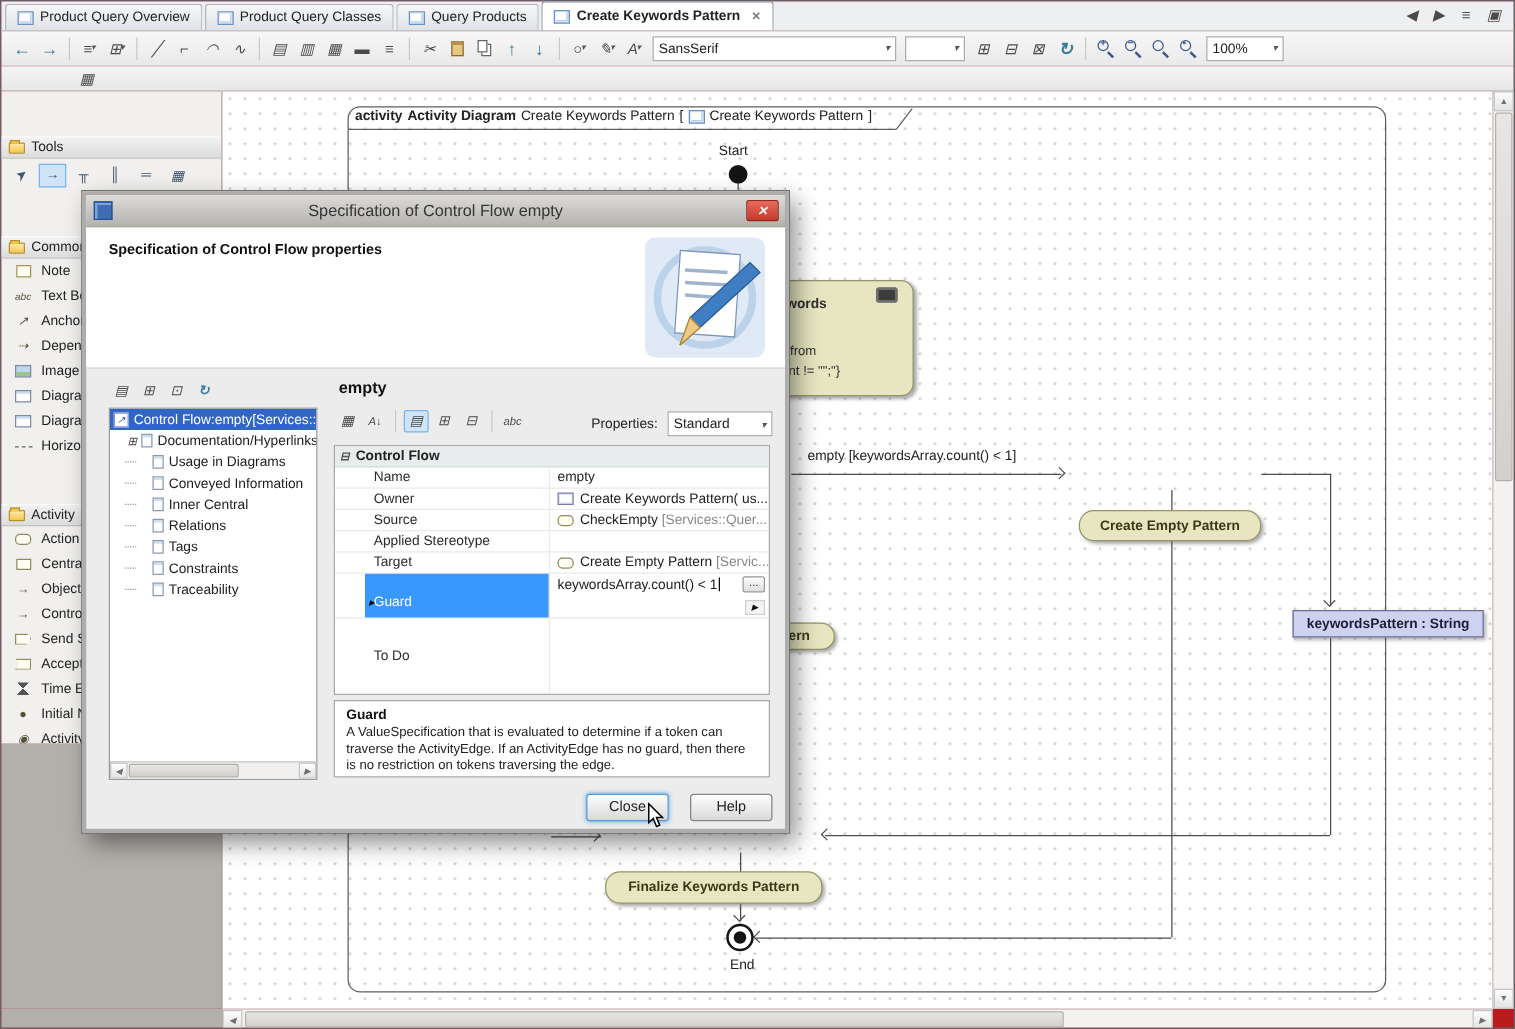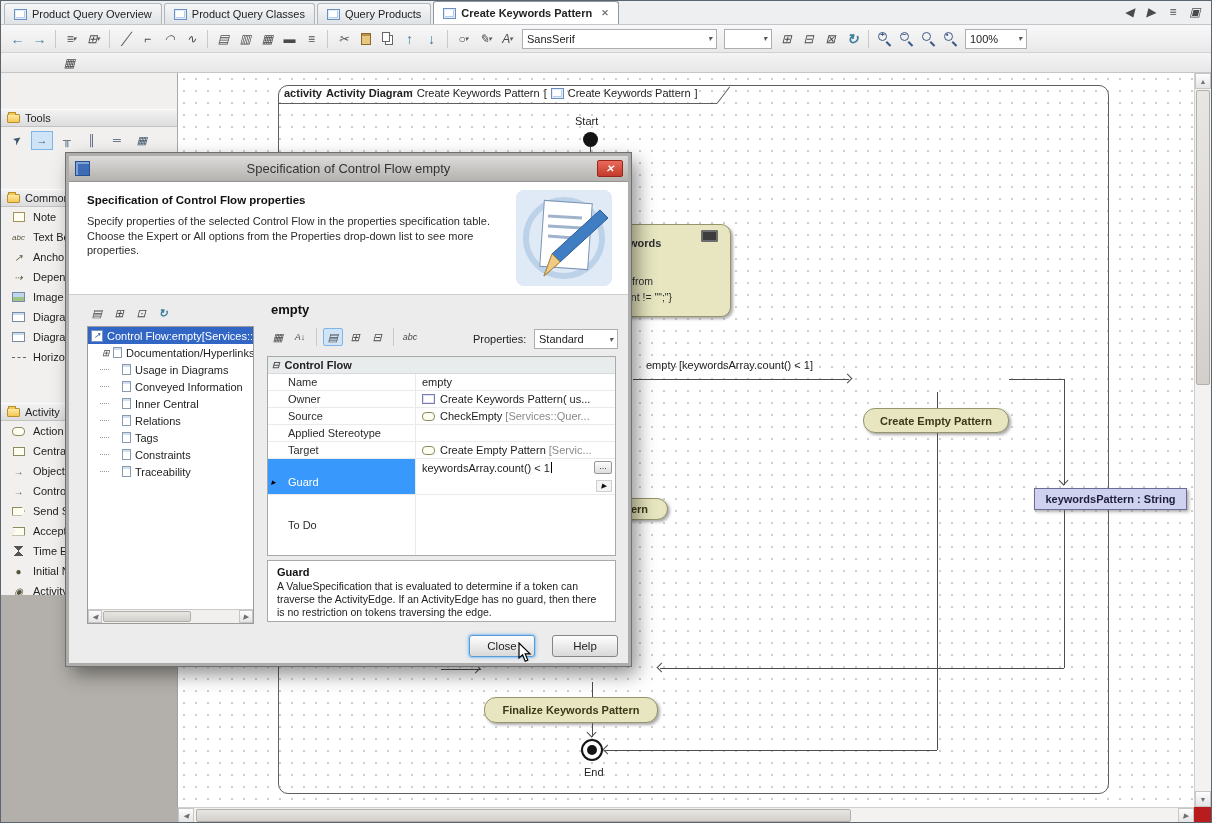--- a/index.html
+++ b/index.html
@@ -109,21 +109,21 @@
 .thscroll{position:absolute;left:0;bottom:0;width:100%;height:14px;background:#f1f0ee;border-top:1px solid #c9c9c9;}
 .ename{position:absolute;left:202px;top:146px;font-size:13px;font-weight:bold;color:#111;}
 .ptb{position:absolute;left:199px;top:172px;display:flex;align-items:center;gap:2px;}
 .ptb .pressed{background:#cfe4f7;border-color:#7eb4ea;}
 .proplabel{position:absolute;left:404px;top:177px;color:#222;}
 .propcombo{position:absolute;left:462px;top:173px;width:84px;height:20px;}
 .ptable{position:absolute;left:198px;top:200px;width:349px;height:200px;background:#fff;border:1px solid #a9a9a9;display:flex;flex-direction:column;overflow:hidden;}
 .grow{height:17px;background:#e9eced;border-bottom:1px solid #d7dadd;display:flex;align-items:center;gap:5px;padding-left:4px;font-weight:bold;color:#222;flex:none;}
 .grow .gi{font-size:9px;color:#555;}
 .prow{display:flex;height:17px;border-bottom:1px solid #e8eaec;flex:none;}
-.prow .pl{width:147px;padding-left:20px;display:flex;align-items:center;color:#2c2c2c;flex:none;}
+.prow .pl{width:147px;padding-left:7px;display:flex;align-items:center;color:#2c2c2c;flex:none;margin-left:24px;}
 .prow .pv{flex:1;border-left:1px solid #e8eaec;padding-left:6px;display:flex;align-items:center;white-space:nowrap;overflow:hidden;color:#1c1c1c;}
 .prow .gray{color:#8a8a8a;margin-left:3px;}
 .mi{display:inline-block;margin-right:5px;flex:none;}
 .mi-act{width:13px;height:10px;background:#fff;border:1px solid #7a7ab0;box-shadow:inset 0 0 0 1px #dae4f5;}
 .mi-node{width:13px;height:9px;background:#fdfdf0;border:1px solid #8c8c5e;border-radius:4px;}
 .prow.guard{height:36px;}
 .prow.guard .pl{background:#3898fb;color:#fff;position:relative;align-items:flex-end;padding-bottom:6px;}
 .gmark{position:absolute;left:3px;bottom:7px;color:#000;font-size:9px;}
 .prow.guard .pv{position:relative;align-items:flex-start;padding-top:3px;}
 .tcaret{display:inline-block;width:0;height:11px;border-left:1px solid #000;margin-left:1px;}
@@ -571,21 +571,20 @@
   <div class="dialog">
     <div class="dtitle">
       <span class="dappicon"></span>
       <span>Specification of Control Flow empty</span>
       <span class="dclose">
           <i>✕</i>
         </span>
     </div>
     <div class="dinfo">
       <h3>Specification of Control Flow properties</h3>
-      <p>Specify properties of the selected Control Flow in the properties specification table. Choose the Expert or All options from the Properties drop-down list to see more properties.</p>
       <svg class="dimg" viewBox="0 0 100 100">
         <rect x="2" y="2" width="96" height="96" rx="8" fill="#dfeaf6"></rect>
         <circle cx="50" cy="50" r="38" fill="none" stroke="#bcd2e8" stroke-width="6"></circle>
         <rect x="28" y="14" width="48" height="66" fill="#ffffff" stroke="#7d96b5" transform="rotate(4 52 47)"></rect>
         <line x1="34" y1="28" x2="68" y2="30" stroke="#9fb4cc" stroke-width="3"></line>
         <line x1="34" y1="38" x2="68" y2="40" stroke="#9fb4cc" stroke-width="3"></line>
         <line x1="34" y1="48" x2="60" y2="50" stroke="#9fb4cc" stroke-width="3"></line>
         <polygon points="30,88 38,66 86,22 94,30 46,74" fill="#3f7ec2" stroke="#2a5a92"></polygon>
         <polygon points="30,88 38,66 46,74" fill="#f0c987" stroke="#b98f2e"></polygon>
       </svg>

